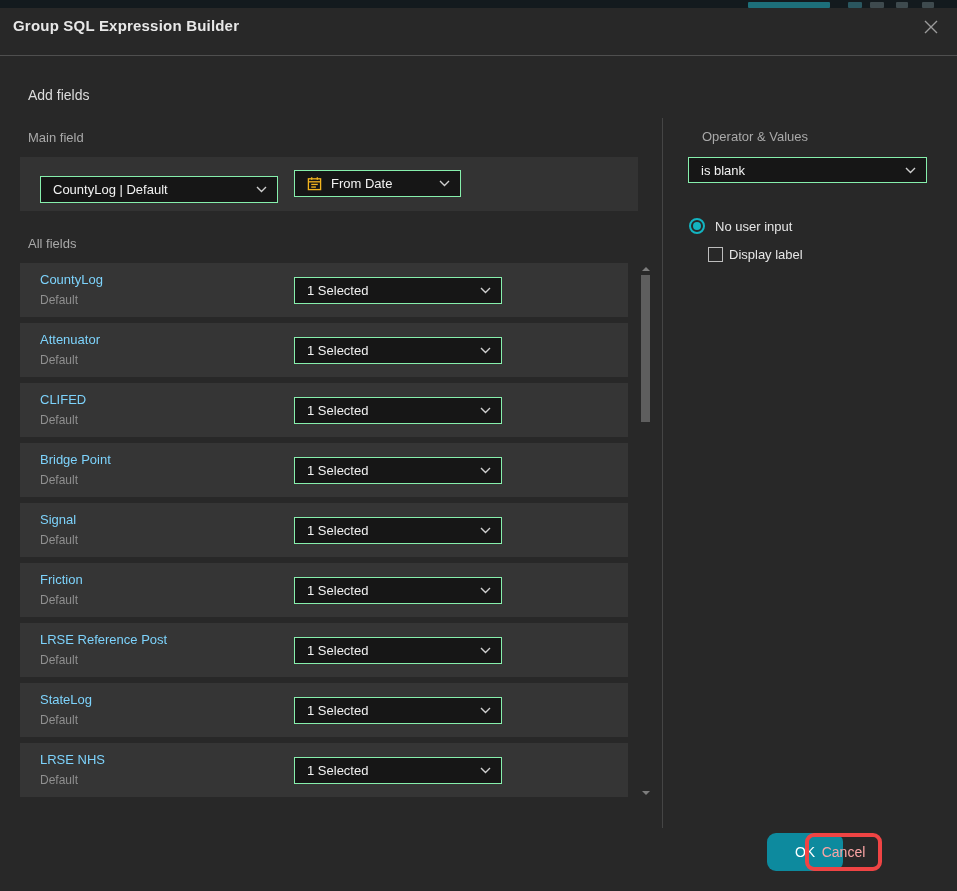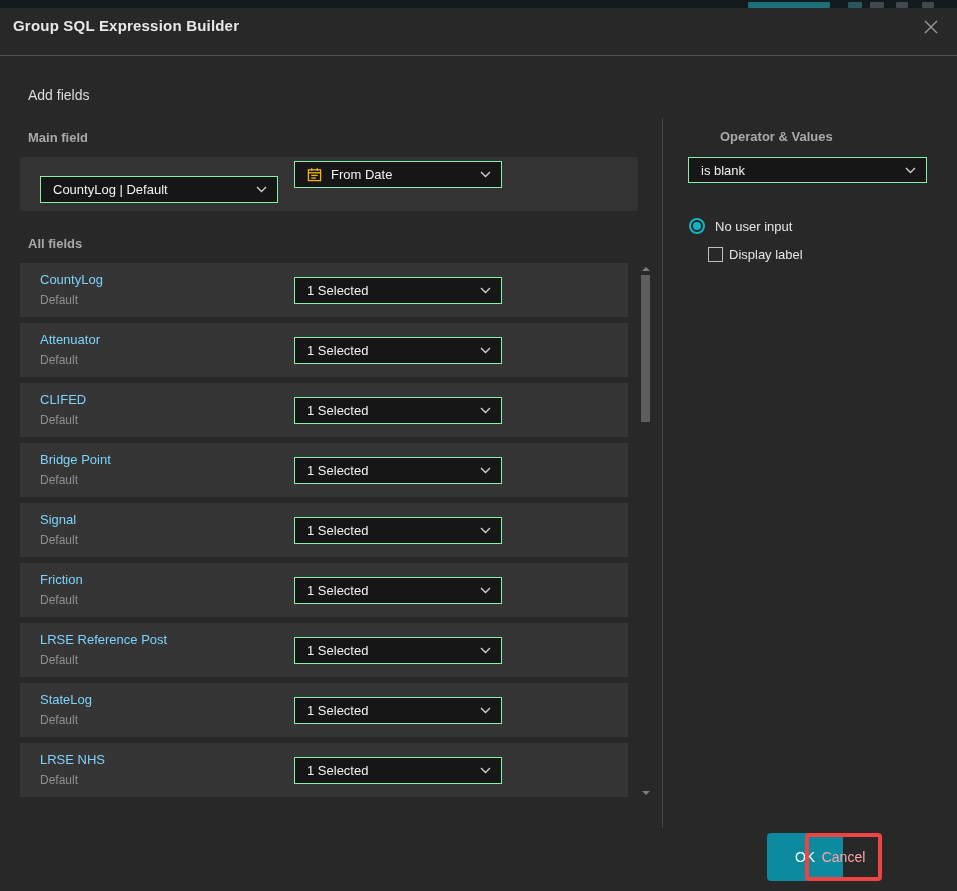--- a/index.html
+++ b/index.html
@@ -18,21 +18,21 @@
   .strip-frag{position:absolute;top:2px;height:6px;border-radius:1px}
 
   .dialog{left:0;top:8px;width:957px;height:883px;background:var(--dialog-bg)}
 
   .dlg-title{left:13px;top:17px;font-size:15px;font-weight:700;color:#e8e8e8;letter-spacing:.2px}
   .close-btn{left:917px;top:14px;width:28px;height:28px;display:flex;align-items:center;
     justify-content:center;cursor:pointer;background:transparent;border:none}
   .title-divider{left:0;top:55px;width:957px;height:1px;background:var(--divider)}
 
   .section-heading{font-size:14px;font-weight:400;color:#dcdcdc}
-  .group-label{font-size:13px;font-weight:700;color:var(--muted-label)}
+  .group-label{font-size:13px;font-weight:400;color:var(--muted-label)}
 
   .main-panel{left:20px;top:157px;width:618px;height:54px;background:var(--panel-bg)}
 
   .dd{position:absolute;height:27px;background:var(--dropdown-bg);display:flex;
     align-items:center;padding:0 10px 0 12px;cursor:pointer;border:1px solid #86efac}
   .dd .dd-text{font-size:13px;color:#f2f2f2;flex:1;white-space:nowrap;overflow:hidden}
   .chev{flex:0 0 auto;margin-left:8px;display:flex;align-items:center}
 
   .list-label{left:28px;top:236px}
   .fields-list{left:20px;top:263px;width:608px;height:534px;overflow:hidden}
@@ -46,34 +46,34 @@
   .sb-thumb{position:absolute;left:2px;top:12px;width:9px;height:147px;background:#5e5e5e;cursor:pointer}
   .sb-arrow{position:absolute;left:3px;width:0;height:0;cursor:pointer}
   .sb-up{top:4px;border-left:4px solid transparent;border-right:4px solid transparent;
     border-bottom:4px solid #7d7d7d}
   .sb-down{bottom:2px;border-left:4px solid transparent;border-right:4px solid transparent;
     border-top:4px solid #7d7d7d}
 
   .v-divider{left:662px;top:118px;width:1px;height:710px;background:#454545}
 
   
-  .op-heading{left:720px;top:129px}
+  .op-heading{left:702px;top:129px}
   .op-dd{left:688px;top:157px;width:239px;height:26px}
   .radio-row{left:689px;top:218px;display:flex;align-items:center;cursor:pointer}
   .radio-outer{width:16px;height:16px;border-radius:50%;border:2px solid var(--accent-teal);
     display:flex;align-items:center;justify-content:center;background:var(--dialog-bg)}
   .radio-dot{width:8px;height:8px;border-radius:50%;background:var(--accent-teal)}
   .radio-label{margin-left:10px;font-size:13px;color:#e6e6e6}
   .check-row{left:708px;top:247px;display:flex;align-items:center;cursor:pointer}
   .checkbox{width:15px;height:15px;border:1px solid #bdbdbd;background:transparent}
   .check-label{margin-left:6px;font-size:13px;color:#e6e6e6}
 
   
-  .btn{position:absolute;top:833px;height:48px;display:flex;align-items:center;justify-content:center;
-    font-size:14px;cursor:pointer;border-radius:4px;border:none;font-family:inherit}
+  .btn{position:absolute;top:833px;height:38px;display:flex;align-items:center;justify-content:center;
+    font-size:14px;cursor:pointer;border-radius:9px;border:none;font-family:inherit}
   .btn-ok{left:767px;width:76px;background:var(--primary-button);color:#ffffff}
   .btn-cancel{left:805px;width:77px;background:transparent;border:4px solid #ef4444;color:#fca5a5}
 </style>
 </head>
 <body>
 
 <div id="stage">
 
   <div class="abs app-strip">
     <span class="strip-frag" style="left:748px;width:82px;background:#1d6f7a"></span>
@@ -103,21 +103,21 @@
 
   <div class="abs main-panel">
     <div class="dd" style="left:20px;top:19px;width:238px">
       <span class="dd-text">CountyLog | Default</span>
       <span class="chev">
         <svg width="11" height="7" viewBox="0 0 11 7">
             <path d="M1 1l4.5 4.5L10 1" stroke="#cfcfcf" stroke-width="1.4" fill="none"></path>
           </svg>
       </span>
     </div>
-    <div class="dd" style="left:274px;top:4px;width:208px">
+    <div class="dd" style="left:274px;top:13px;width:167px">
       <span style="display:flex;align-items:center;margin-right:9px">
         <svg width="15" height="15" viewBox="0 0 16 16" fill="none" stroke="#f2b41f" stroke-width="1.4">
           <rect x="1.5" y="3" width="13" height="11.5"></rect>
           <line x1="1.5" y1="6.2" x2="14.5" y2="6.2"></line>
           <line x1="5" y1="1.2" x2="5" y2="4"></line>
           <line x1="11" y1="1.2" x2="11" y2="4"></line>
           <line x1="4.5" y1="9" x2="11.5" y2="9"></line>
           <line x1="4.5" y1="11.8" x2="9.5" y2="11.8"></line>
         </svg>
       </span>

